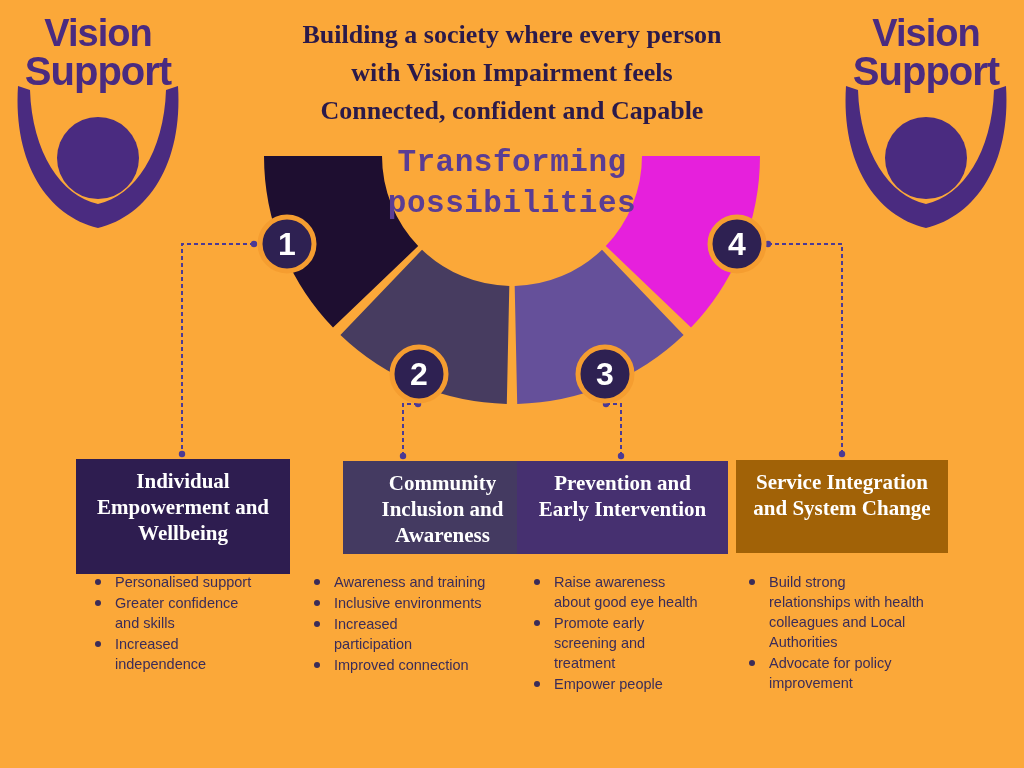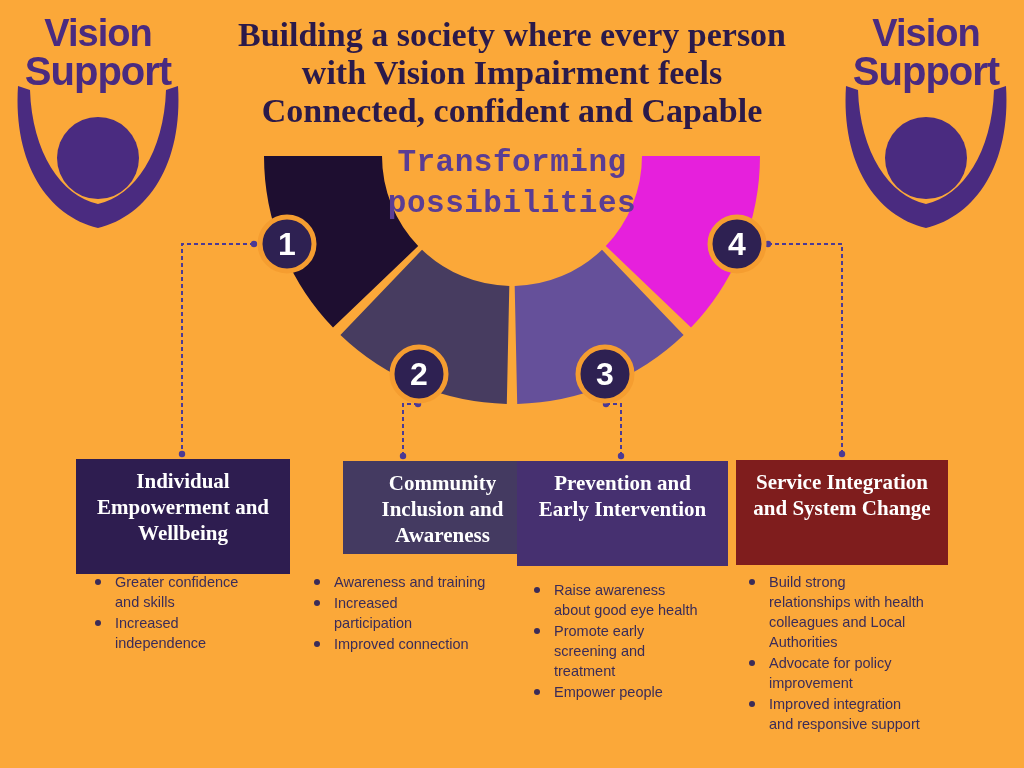--- a/index.html
+++ b/index.html
@@ -17,64 +17,64 @@
     font-family:"Liberation Sans",sans-serif;
     font-weight:bold;fill:#4a2b80;text-anchor:middle;letter-spacing:-1px;
   }
   .logo .lg1{font-size:38px;}
   .logo .lg2{font-size:40px;}
   .logo path,.logo circle{fill:#4a2b80;}
   
   .title{
     position:absolute;left:185px;top:16px;width:654px;
     font-family:"Liberation Serif",serif;font-weight:bold;
-    font-size:34px;line-height:38px;color:#2b1a4a;
+    font-size:26px;line-height:38px;color:#2b1a4a;
     text-align:center;white-space:pre-line;
   }
   .center-label{
     position:absolute;left:352px;top:142px;width:320px;
     font-family:Liberation Mono, monospace;font-weight:bold;
     font-size:31px;line-height:41px;color:#5a3d94;
     text-align:center;white-space:pre-line;letter-spacing:.5px;
   }
   
   .fan{position:absolute;left:0;top:0;width:1024px;height:768px;}
   .fan .badge-circle{fill:#2e2152;stroke:#f59d30;stroke-width:5px;}
   .fan .badge-num{
     font-family:"Liberation Sans",sans-serif;font-weight:bold;
     font-size:32px;fill:#ffffff;text-anchor:middle;
   }
   .fan .connector{fill:none;stroke:#4b3a95;stroke-width:2px;stroke-dasharray:4 3;}
   .fan .dot{fill:#4b3a95;}
   
   .cat-box{
-    position:absolute;top:460px;height:105px;box-sizing:border-box;
+    position:absolute;top:460px;height:93px;box-sizing:border-box;
     color:#ffffff;font-family:"Liberation Serif",serif;font-weight:bold;
     font-size:21px;line-height:26px;text-align:center;
     padding-top:9px;white-space:pre-line;
   }
   .box-1{left:76px;width:214px;background:#2e1d50;top:459px;height:115px;text-align:center;}
   .box-2{left:303px;width:199px;background:#443a61;top:461px;height:93px;margin-left:40px;}
   .box-3{left:517px;width:211px;background:#463070;top:461px;}
-  .box-4{left:736px;width:212px;background:#7f1d1d;}
+  .box-4{left:736px;width:212px;background:#a16207;}
   
   .blist{
     position:absolute;top:572px;margin:0;padding:0;list-style:none;
     font-size:14.5px;line-height:20px;color:#3b2c58;
   }
   .blist li{
     position:relative;padding-left:27px;margin:0 0 1px 0;white-space:pre-line;
   }
   .blist li::before{
     content:"";position:absolute;left:7px;top:7px;width:6px;height:6px;
     border-radius:50%;background:#3b2c58;
   }
   .list-1{left:88px;width:190px;}
   .list-2{left:307px;width:195px;}
-  .list-3{left:527px;width:180px;margin-top:8px;}
+  .list-3{left:527px;width:180px;}
   .list-4{left:742px;width:200px;}
 </style>
 </head>
 <body>
 
 <div class="canvas">
 
   <div class="logo logo-left">
     <svg viewBox="0 0 180 230">
       <text class="lg1" x="90" y="40">Vision</text>
@@ -148,43 +148,43 @@
 Wellbeing</div>
   <div class="cat-box box-2">Community
 Inclusion and
 Awareness</div>
   <div class="cat-box box-3">Prevention and
 Early Intervention</div>
   <div class="cat-box box-4">Service Integration
 and System Change</div>
 
   <ul class="blist list-1">
+    <li>Personalised support</li>
     <li>Greater confidence
 and skills</li>
     <li>Increased
 independence</li>
   </ul>
   <ul class="blist list-2">
     <li>Awareness and training</li>
+    <li>Inclusive environments</li>
     <li>Increased
 participation</li>
     <li>Improved connection</li>
   </ul>
   <ul class="blist list-3">
     <li>Raise awareness
 about good eye health</li>
     <li>Promote early
 screening and
 treatment</li>
     <li>Empower people</li>
   </ul>
   <ul class="blist list-4">
     <li>Build strong
 relationships with health
 colleagues and Local
 Authorities</li>
     <li>Advocate for policy
 improvement</li>
-    <li>Improved integration
-and responsive support</li>
   </ul>
 
 </div>
 
 </body></html>

